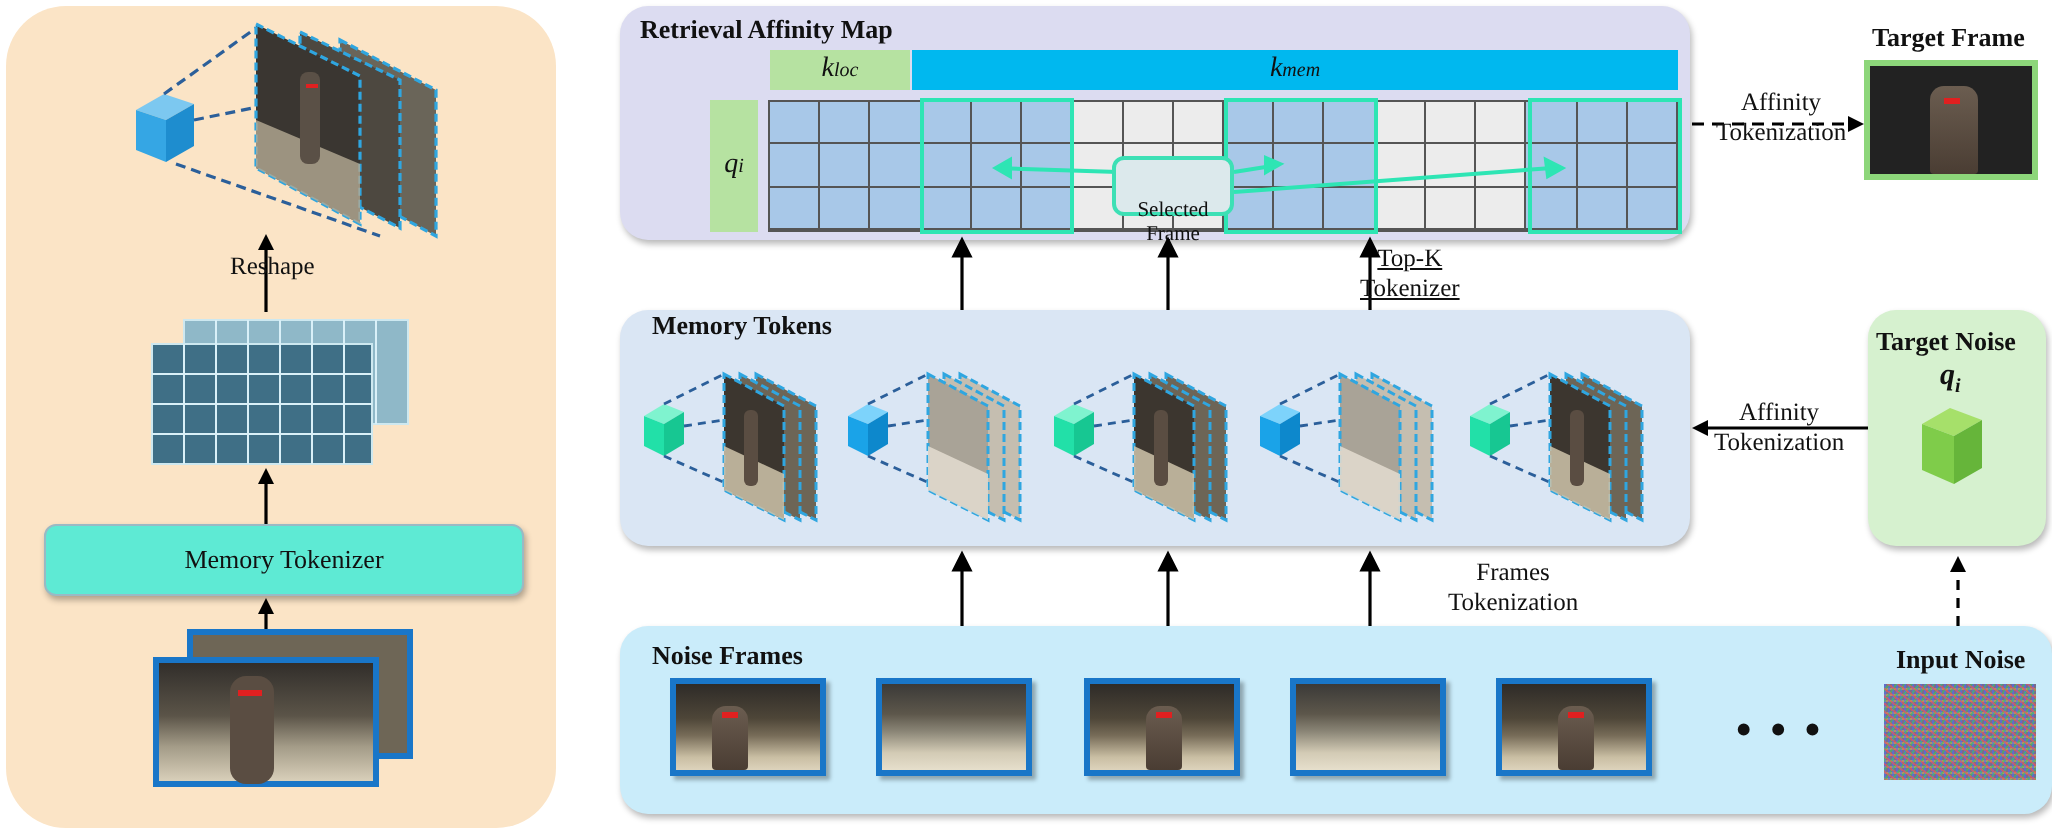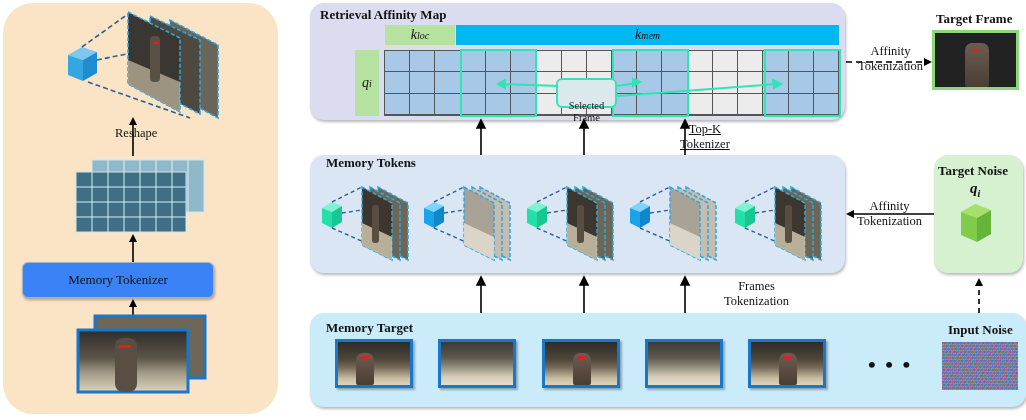--- a/index.html
+++ b/index.html
@@ -5,21 +5,21 @@
   * { box-sizing: border-box; margin: 0; padding: 0; }
   html, body { width: 1026px; height: 420px; background: #ffffff; overflow: hidden; }
   body { position: relative; font-family: "Liberation Serif", "DejaVu Serif", serif; color: #111; }
   .abs { position: absolute; }
   .panel { position: absolute; border-radius: 14px; box-shadow: 1px 2px 3px rgba(0,0,0,0.28); }
   .title { position: absolute; font-weight: bold; font-size: 13px; white-space: nowrap; }
   .label { position: absolute; font-size: 12.5px; text-align: center; line-height: 1.2; white-space: nowrap; }
 
   
   #left-panel { left: 3px; top: 3px; width: 275px; height: 411px; background: #fbe4c6; border-radius: 30px; }
-  #tokenizer-box { left: 22px; top: 262px; width: 192px; height: 36px; background: #3b82f6;
+  #tokenizer-box { left: 22px; top: 262px; width: 240px; height: 36px; background: #5eead4;
     border: 1px solid #9ab9c4; border-radius: 6px; box-shadow: 1px 2px 3px rgba(0,0,0,0.3);
     display: flex; align-items: center; justify-content: center; font-size: 13px; }
 
   
   #attn-panel { left: 310px; top: 3px; width: 535px; height: 117px; background: #dcdcf1; }
   #kloc { left: 385px; top: 25px; width: 70px; height: 20px; background: #b6e2a1; display:flex; align-items:center; justify-content:center; font-style: italic; font-size: 14px; }
   #kmem { left: 456px; top: 25px; width: 383px; height: 20px; background: #00b8ef; display:flex; align-items:center; justify-content:center; font-style: italic; font-size: 14px; }
   #qi { left: 355px; top: 50px; width: 24px; height: 66px; background: #b6e2a1; display:flex; align-items:center; justify-content:center; font-style: italic; font-size: 14px; }
   #grid { left: 384px; top: 50px; width: 456px; height: 66px; display: grid; grid-template-columns: repeat(18, 1fr); grid-template-rows: repeat(3, 1fr); border: 1px solid #555; }
   .cell { border-right: 1px solid #555; border-bottom: 1px solid #555; }
@@ -352,21 +352,21 @@
   </g>
   <line x1="979" y1="313" x2="979" y2="286" stroke="#000" stroke-width="1.6" stroke-dasharray="5,4"></line>
   <polygon points="975,286 979,278 983,286" fill="#000"></polygon>
 </svg>
 <div class="label" style="left:724px; top:279px;">
   <div>Frames</div>
   <div>Tokenization</div>
 </div>
 
 <div id="frames-panel" class="panel"></div>
-<div class="title" style="left:326px; top:320px;">Memory Target</div>
+<div class="title" style="left:326px; top:320px;">Noise Frames</div>
 <div id="frames-row">
     <div class="frame scene-dark" style="left: 335px; top: 339px;">
       <div class="figure" style="left: 18px;"></div>
       <div class="visor" style="left: 23px; top: 14px;"></div>
     </div>
     <div class="frame scene" style="left: 438px; top: 339px;"></div>
     <div class="frame scene-dark" style="left: 542px; top: 339px;">
       <div class="figure" style="left: 28px;"></div>
       <div class="visor" style="left: 33px; top: 14px;"></div>
     </div>

